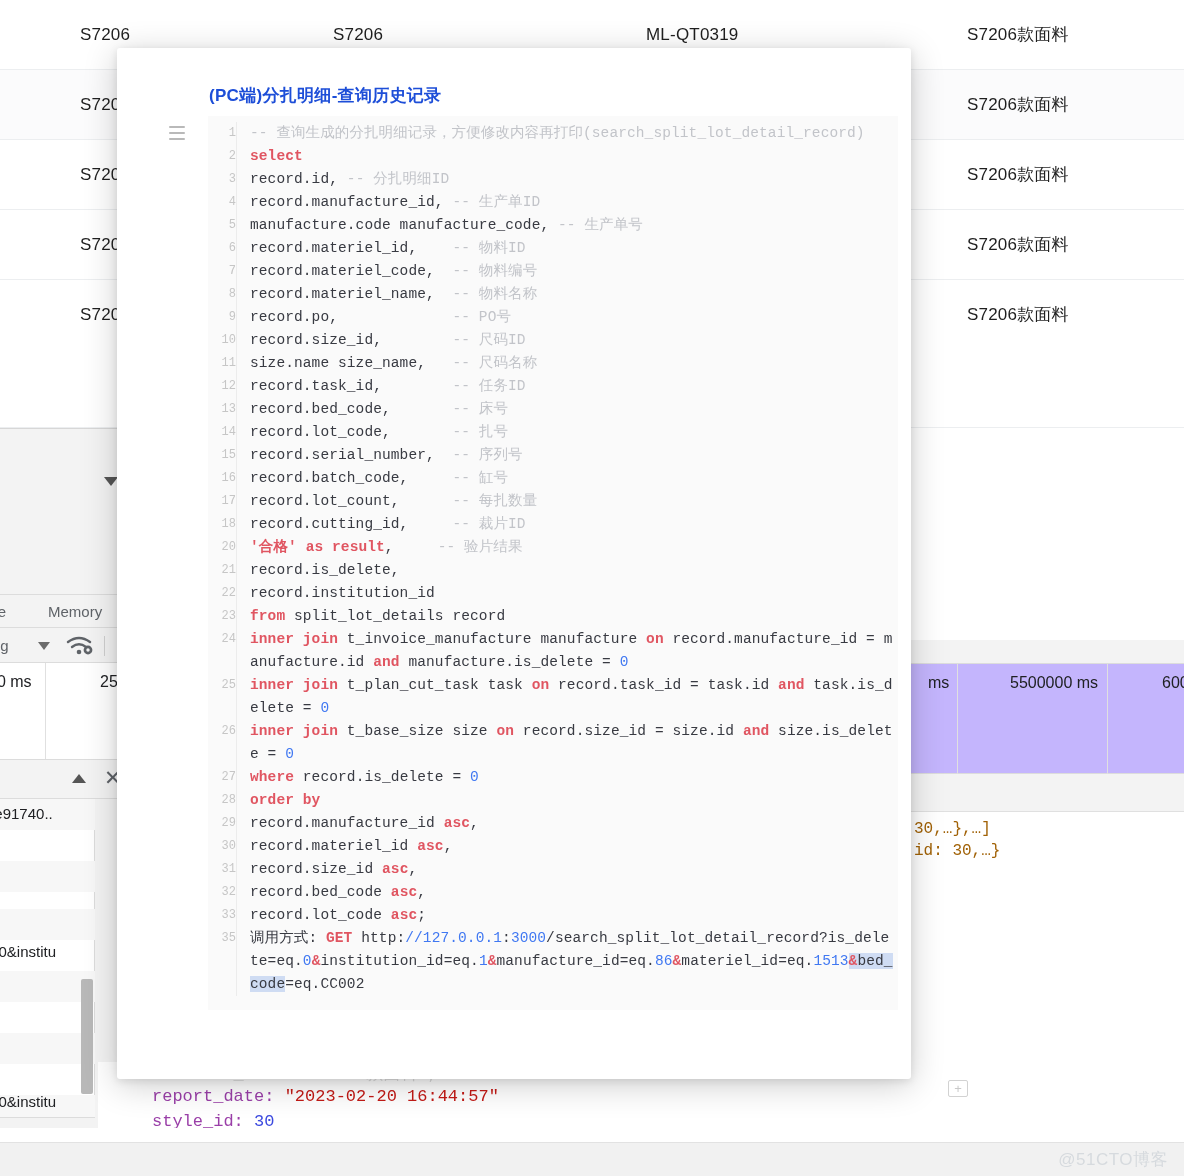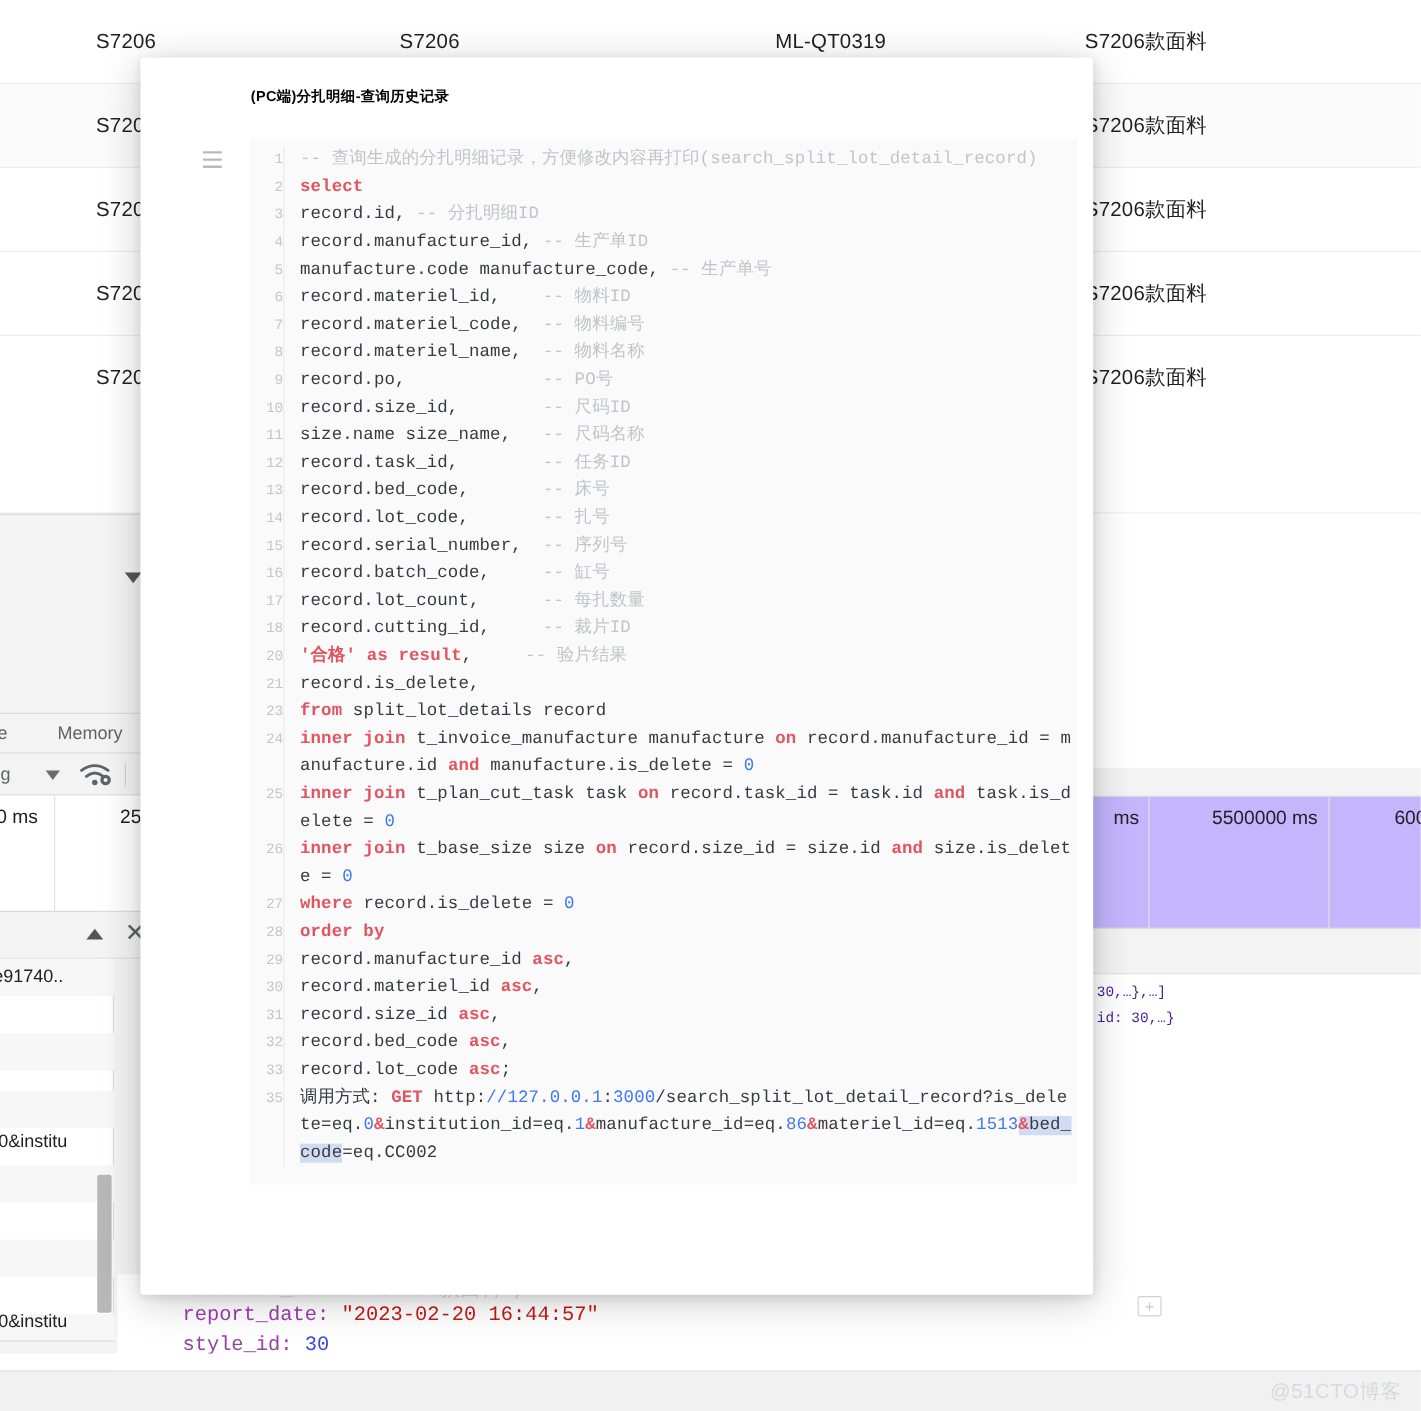--- a/index.html
+++ b/index.html
@@ -23,21 +23,21 @@
   }
   .bg-row.alt { background: #fbfbfc; }
   .bg-row.plain { background: #ffffff; }
   .bg-cell {
     position: absolute; font-size: 17px; color: #1f1f1f;
     white-space: nowrap; letter-spacing: .2px;
   }
   .c1 { left: 80px; }
   .c2 { left: 333px; }
   .c3 { left: 646px; }
-  .c4 { left: 904px; }
+  .c4 { left: 967px; }
 
   .bg-empty-block {
     position: absolute; left: 0; top: 330px; width: 1184px; height: 98px;
     background: #ffffff; border-bottom: 1px solid #eceef0;
   }
 
   
   .devtools {
     position: absolute; left: 0; top: 428px; width: 118px; height: 700px;
     background: #f3f3f3; border-top: 1px solid #d7d7d7;
@@ -104,21 +104,21 @@
   
   .rt-panel { position: absolute; left: 900px; top: 640px; width: 284px; height: 300px; }
   .rt-head { position: absolute; left: 0; top: 0; width: 284px; height: 24px; background: #f3f3f3; border-bottom: 1px solid #dcdcdc; }
   .rt-cells { position: absolute; left: 0; top: 24px; width: 284px; height: 110px; background: #c4b5fd; border-bottom: 1px solid #dcdcdc; }
   .rt-val { position: absolute; top: 10px; font-size: 16px; color: #202124; white-space: nowrap; }
   .rt-vline { position: absolute; top: 0; width: 1px; height: 110px; background: #e0e0e0; }
   .rt-band { position: absolute; left: 0; top: 134px; width: 284px; height: 38px; background: #f3f3f3; border-bottom: 1px solid #e0e0e0; }
   .rt-code { position: absolute; left: 0; top: 172px; width: 284px; height: 80px; background: #fff; }
   .rt-code span {
     position: absolute; left: 14px; font-family: "Liberation Mono", monospace;
-    font-size: 12px; color: #4c1d95; white-space: nowrap;
+    font-size: 16px; color: #a16207; white-space: nowrap;
   }
   .rt-leftbar { position: absolute; left: 900px; top: 640px; width: 1px; height: 300px; background: #d7d7d7; }
 
   
   .console-json {
     position: absolute; left: 98px; top: 1062px; width: 1086px; height: 80px;
     background: #fff;
   }
   .cj-line {
     position: absolute; left: 54px; font-family: "Liberation Mono", monospace;
@@ -139,22 +139,22 @@
   }
   .bottom-white { position: absolute; left: 0; top: 1128px; width: 1184px; height: 14px; background: #fff; }
 
   
   .modal {
     position: absolute; left: 117px; top: 48px; width: 794px; height: 1031px;
     background: #ffffff; border-radius: 3px;
     box-shadow: 0 6px 34px rgba(0,0,0,.20), 0 2px 8px rgba(0,0,0,.10);
   }
   .modal-title {
-    position: absolute; left: 92px; top: 24px;
-    font-size: 12px; font-weight: bold; color: #000000;
+    position: absolute; left: 92px; top: 36px;
+    font-size: 17px; font-weight: bold; color: #1d4ed8;
     letter-spacing: .3px; white-space: nowrap;
   }
   .gutter-icon {
     position: absolute; left: 52px; top: 78px;
     width: 16px; height: 14px;
     display: flex; flex-direction: column; justify-content: space-between;
   }
   .gutter-icon i { display: block; height: 2px; background: #b9b9b9; border-radius: 1px; }
 
   .code-block {
@@ -386,20 +386,24 @@
         </div>
         <div class="code-line">
           <span class="ln">20</span>
           <span class="code-txt"><span class="str">'合格'</span> <span class="kw">as</span> <span class="str">result</span>,     <span class="cmt">-- 验片结果</span></span>
         </div>
         <div class="code-line">
           <span class="ln">21</span>
           <span class="code-txt">record.is_delete,</span>
         </div>
         <div class="code-line">
+          <span class="ln">22</span>
+          <span class="code-txt">record.institution_id</span>
+        </div>
+        <div class="code-line">
           <span class="ln">23</span>
           <span class="code-txt"><span class="kw">from</span> split_lot_details record</span>
         </div>
         <div class="code-line">
           <span class="ln">24</span>
           <span class="code-txt"><span class="kw">inner join</span> t_invoice_manufacture manufacture <span class="kw">on</span> record.manufacture_id = manufacture.id <span class="kw">and</span> manufacture.is_delete = <span class="num">0</span></span>
         </div>
         <div class="code-line">
           <span class="ln">25</span>
           <span class="code-txt"><span class="kw">inner join</span> t_plan_cut_task task <span class="kw">on</span> record.task_id = task.id <span class="kw">and</span> task.is_delete = <span class="num">0</span></span>

